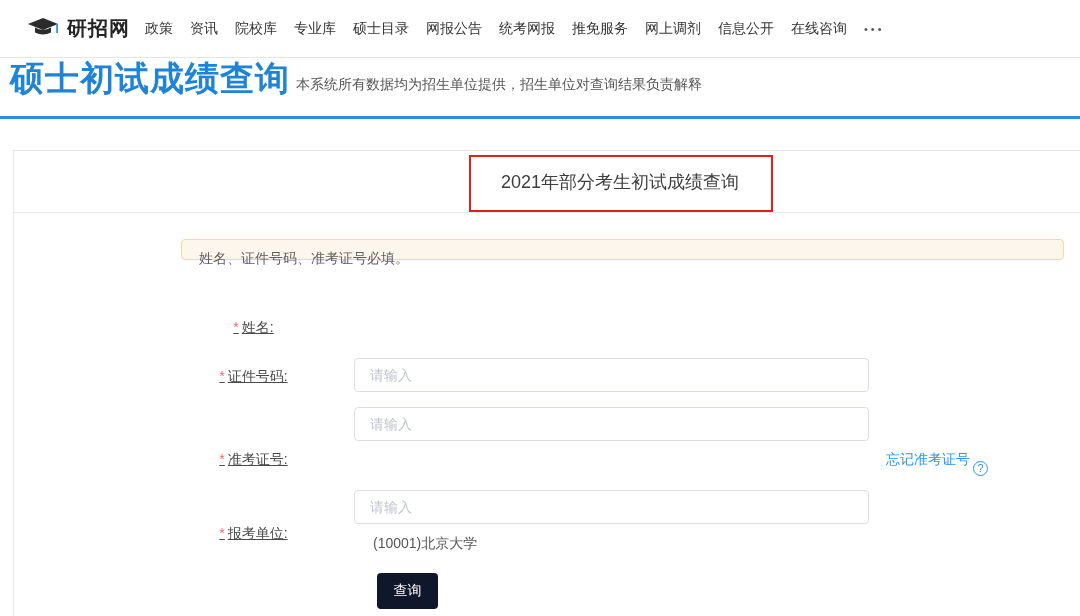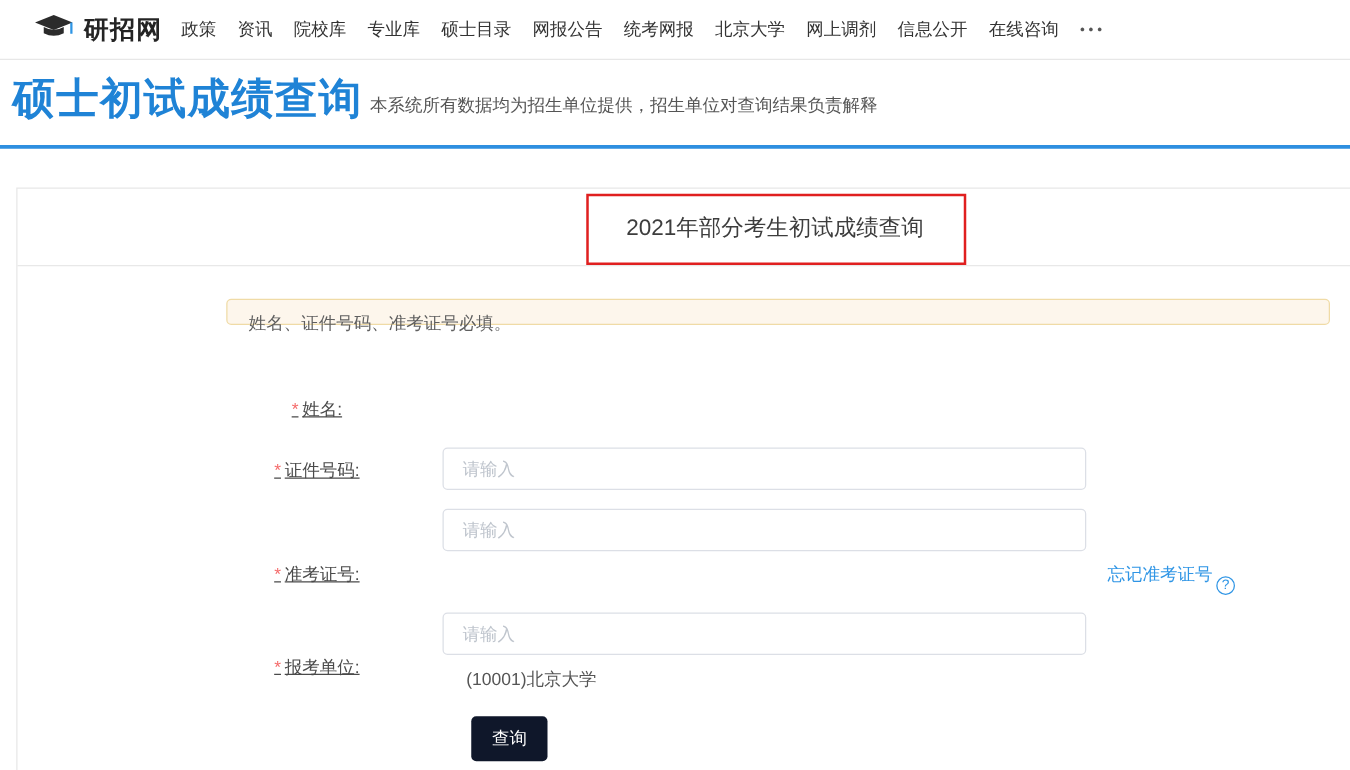--- a/index.html
+++ b/index.html
@@ -5,21 +5,21 @@
   * { margin:0; padding:0; box-sizing:border-box; }
   html,body { width:1080px; height:616px; }
   body {
     font-family:"Liberation Sans","DejaVu Sans",sans-serif;
     background:#ffffff; color:#333;
   }
   .viewport { position:relative; width:1080px; height:616px; overflow:hidden; background:#fff; }
 
   
   .topnav {
-    position:absolute; top:0; left:0; width:1080px; height:48px;
+    position:absolute; top:0; left:0; width:1080px; height:58px;
     background:#fff; border-bottom:1px solid #e7e7e7;
     display:flex; align-items:center;
   }
   .logo { display:flex; align-items:center; gap:7px; margin-left:26px; cursor:pointer; }
   .logo-text { font-size:20px; font-weight:bold; color:#242424; letter-spacing:1px; }
   .nav-items { display:flex; align-items:center; gap:17px; margin-left:15px; }
   .nav-item { font-size:14px; color:#333; cursor:pointer; white-space:nowrap; }
   .nav-more { font-size:11px; color:#555; letter-spacing:3px; cursor:pointer; }
 
   
@@ -97,21 +97,21 @@
       <span class="logo-text">研招网</span>
     </div>
     <div class="nav-items">
       <span class="nav-item">政策</span>
       <span class="nav-item">资讯</span>
       <span class="nav-item">院校库</span>
       <span class="nav-item">专业库</span>
       <span class="nav-item">硕士目录</span>
       <span class="nav-item">网报公告</span>
       <span class="nav-item">统考网报</span>
-      <span class="nav-item">北京大学</span>
+      <span class="nav-item">推免服务</span>
       <span class="nav-item">网上调剂</span>
       <span class="nav-item">信息公开</span>
       <span class="nav-item">在线咨询</span>
       <span class="nav-more">•••</span>
     </div>
   </div>
 
   <div class="h-title">硕士初试成绩查询</div>
   <div class="h-sub">本系统所有数据均为招生单位提供，招生单位对查询结果负责解释</div>
   <div class="blue-line"></div>

